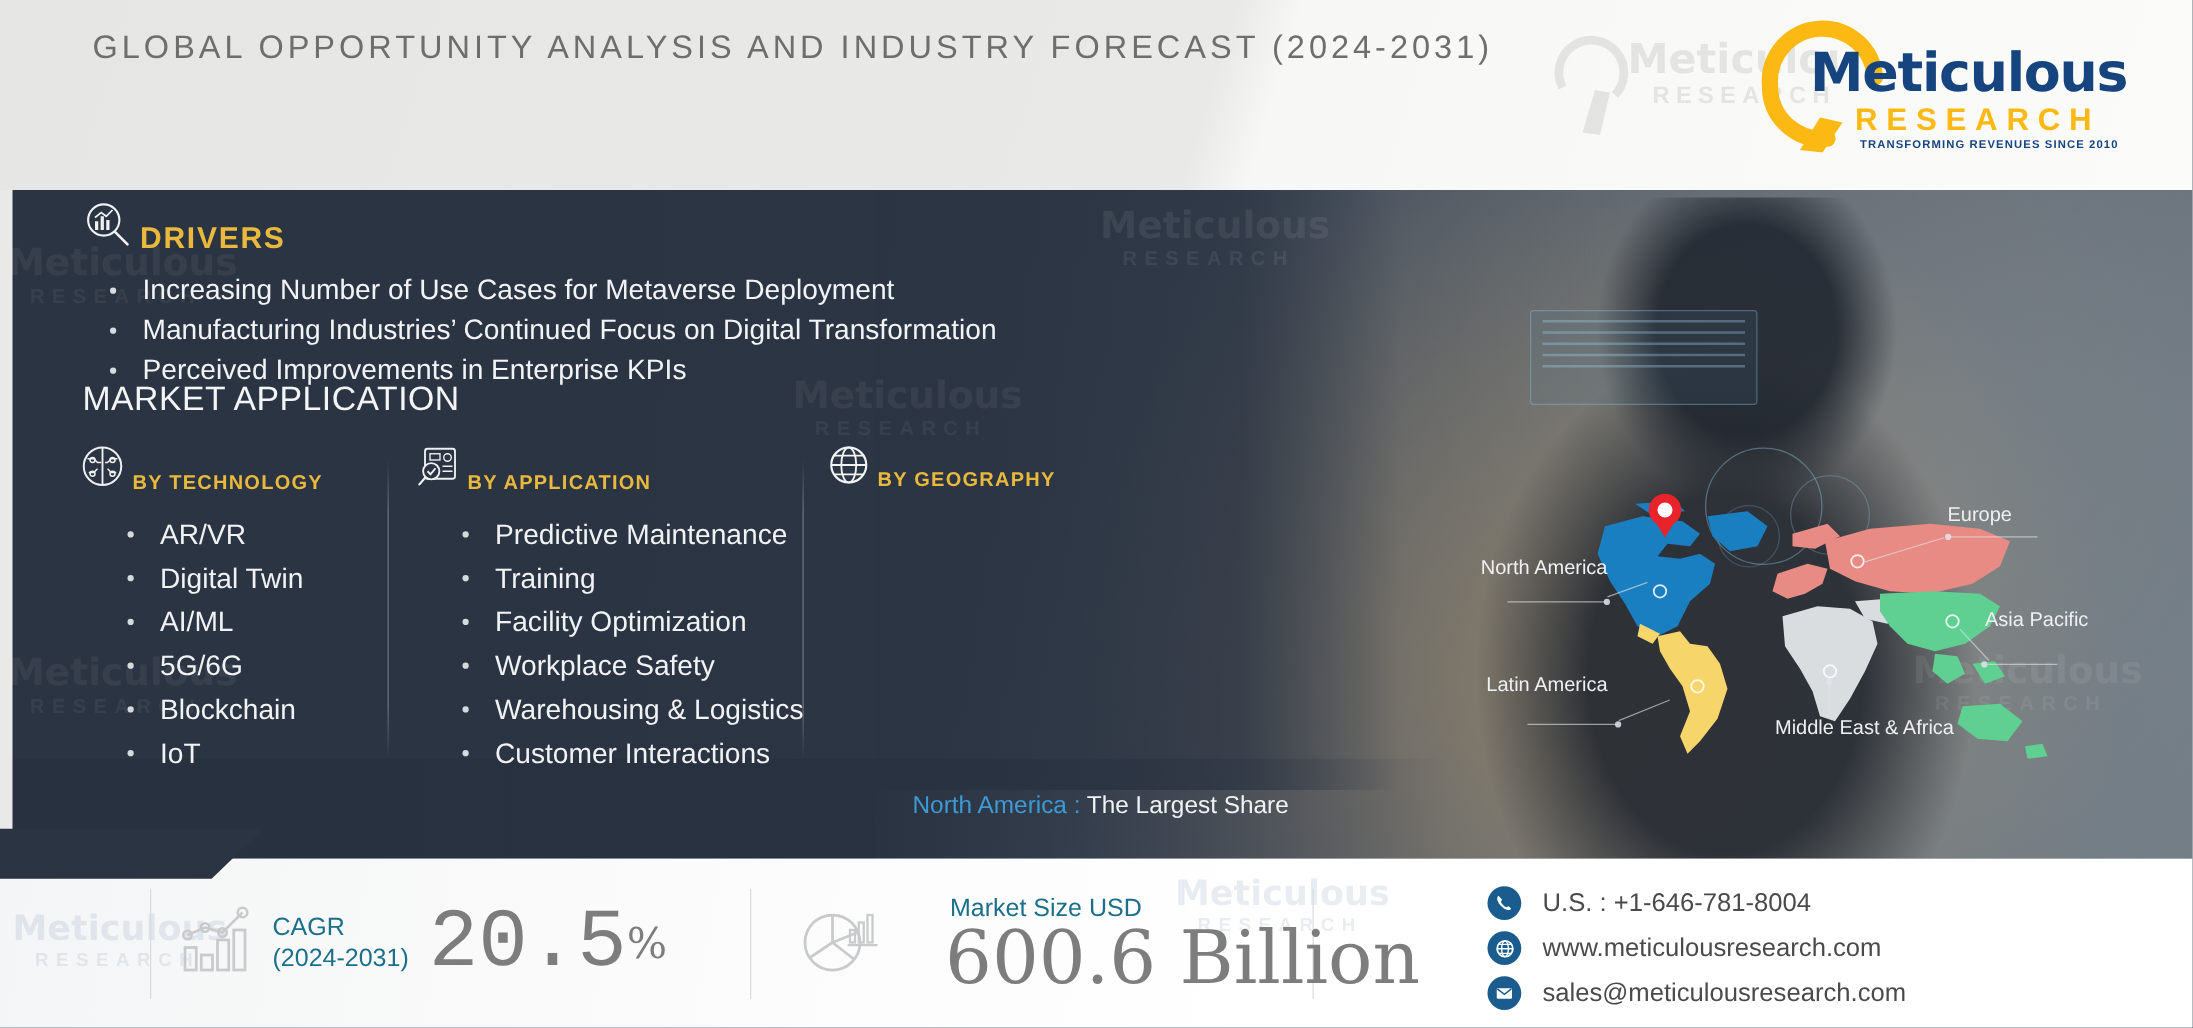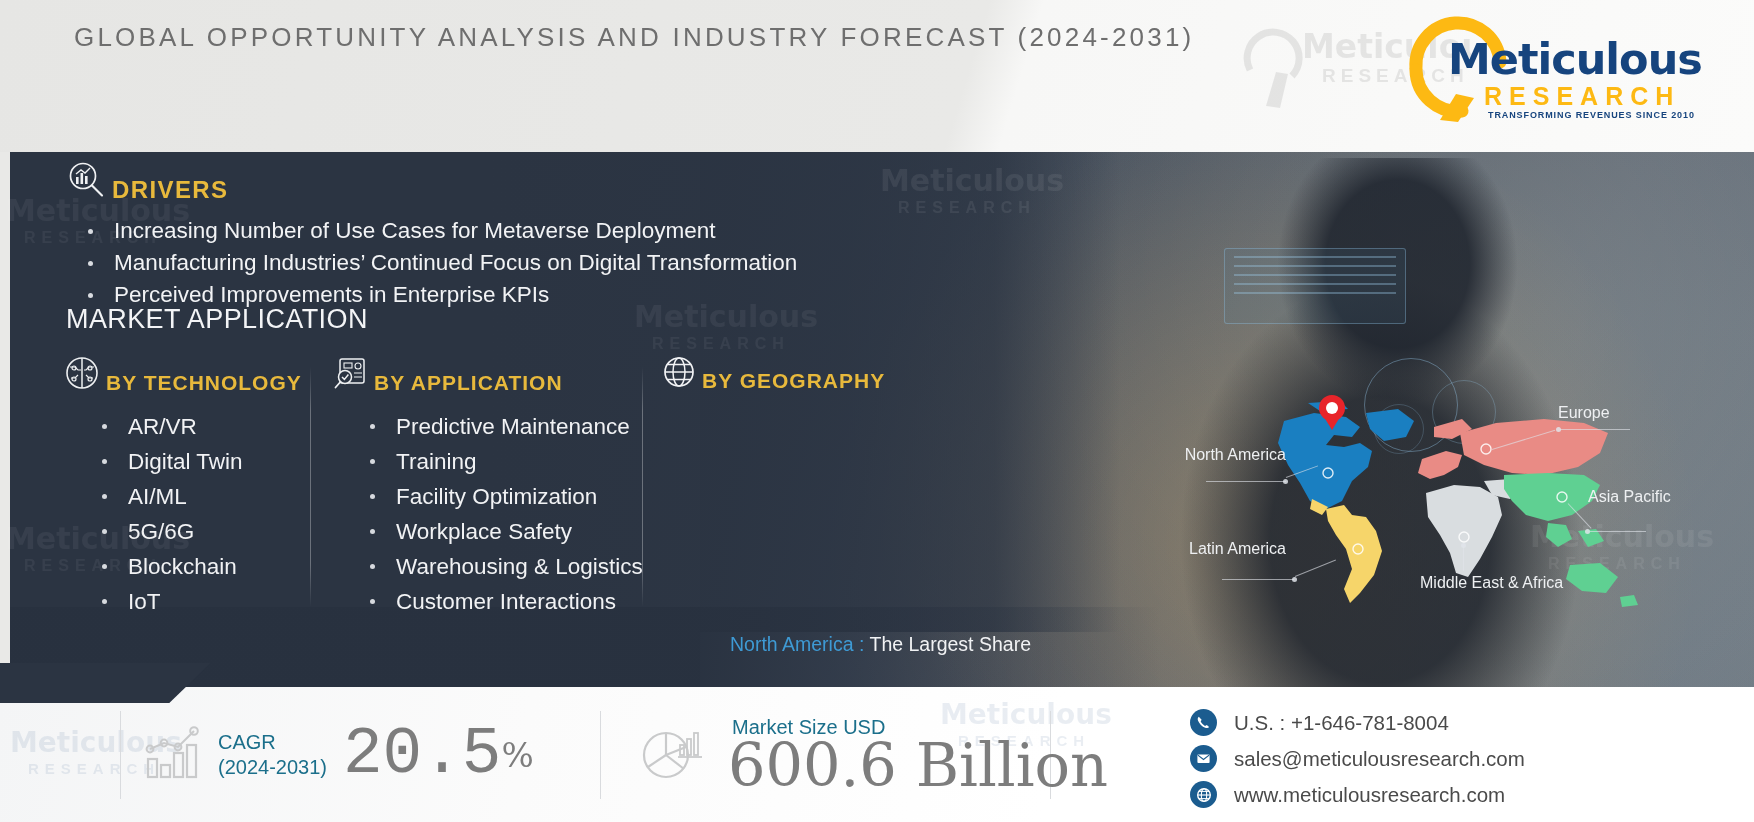--- a/index.html
+++ b/index.html
@@ -133,21 +133,21 @@
   .mktseg{
     position:absolute;left:66px;top:152px;color:#f3f4f6;
     font-size:27px;font-weight:300;letter-spacing:.4px;
   }
 
   .cols{position:absolute;left:64px;top:203px;width:1080px;}
   .col{position:absolute;top:0;}
   .col-tech{left:0;}
   .col-app{left:268px;}
   .col-geo{left:598px;}
-  .col .sec-title{font-size:21px;letter-spacing:1px;}
+  .col .sec-title{font-size:16px;letter-spacing:1px;}
   .seg-list{margin:14px 0 0 28px;padding:0;list-style:none;}
   .seg-list li{
     position:relative;color:#f1f2f4;font-size:22.5px;line-height:35px;
     padding-left:36px;white-space:nowrap;font-weight:300;
   }
   .seg-list li:before{
     content:"";position:absolute;left:10px;top:15px;width:5px;height:5px;
     border-radius:50%;background:#d6d9de;
   }
   .vdiv{
@@ -497,21 +497,21 @@
         </svg>
       </span>
       <span style="margin-right:16px;">
         <span class="stat-label" style="display:block;">CAGR</span>
         <span class="stat-label" style="display:block;">(2024-2031)</span>
       </span>
       <span class="stat-value" style="font-size:66px;font-family:Liberation Mono, monospace;">20.5</span>
       <span class="stat-value" style="font-size:34px;">%</span>
     </div>
 
-    <div class="stat" style="left:640px;top:28px;">
+    <div class="stat" style="left:640px;top:28px;gap:28px;">
       <span style="margin-right:22px;">
         <svg width="66" height="62" viewBox="0 0 66 62">
           <circle cx="26" cy="34" r="22" fill="none" stroke="#c9cacb" stroke-width="2.2"></circle>
           <line x1="26" y1="34" x2="26" y2="12" stroke="#c9cacb" stroke-width="2.2"></line>
           <line x1="26" y1="34" x2="46" y2="26" stroke="#c9cacb" stroke-width="2.2"></line>
           <line x1="26" y1="34" x2="44" y2="48" stroke="#c9cacb" stroke-width="2.2"></line>
           <line x1="26" y1="34" x2="8" y2="46" stroke="#c9cacb" stroke-width="2.2"></line>
           <rect x="40" y="24" width="4" height="10" fill="none" stroke="#c9cacb" stroke-width="1.8"></rect>
           <rect x="47" y="18" width="4" height="16" fill="none" stroke="#c9cacb" stroke-width="1.8"></rect>
           <rect x="54" y="12" width="4" height="22" fill="none" stroke="#c9cacb" stroke-width="1.8"></rect>
@@ -528,33 +528,33 @@
       <div class="contact-row">
         <span class="c-icon">
           <svg width="15" height="15" viewBox="0 0 16 16">
               <path d="M3 1.8 C2 2.6 1.4 4 2.2 6 C3.3 8.9 6.6 12.4 9.8 13.6 C11.7 14.3 13.2 13.7 13.9 12.7 L11.6 10.6 L9.6 11.6 C8 10.8 5.8 8.6 5 7 L6 5 Z" fill="#fff"></path>
             </svg>
         </span>
         <span class="c-text">U.S. : +1-646-781-8004</span>
       </div>
       <div class="contact-row">
         <span class="c-icon">
-          <svg width="15" height="15" viewBox="0 0 16 16">
-              <rect x="1.5" y="3.8" width="13" height="9" rx="1" fill="#fff"></rect>
-              <path d="M2 4.4 L8 9 L14 4.4" fill="none" stroke="#1b5c8f" stroke-width="1.3"></path>
-            </svg>
-        </span>
-        <span class="c-text">sales@meticulousresearch.com</span>
-      </div>
-      <div class="contact-row">
-        <span class="c-icon">
           <svg width="16" height="16" viewBox="0 0 16 16">
             <circle cx="8" cy="8" r="6.3" fill="none" stroke="#fff" stroke-width="1.4"></circle>
             <ellipse cx="8" cy="8" rx="2.7" ry="6.3" fill="none" stroke="#fff" stroke-width="1.1"></ellipse>
             <line x1="1.7" y1="8" x2="14.3" y2="8" stroke="#fff" stroke-width="1.1"></line>
             <path d="M3 4.4 h10 M3 11.6 h10" stroke="#fff" stroke-width="1"></path>
           </svg>
         </span>
         <span class="c-text">www.meticulousresearch.com</span>
       </div>
+      <div class="contact-row">
+        <span class="c-icon">
+          <svg width="15" height="15" viewBox="0 0 16 16">
+              <rect x="1.5" y="3.8" width="13" height="9" rx="1" fill="#fff"></rect>
+              <path d="M2 4.4 L8 9 L14 4.4" fill="none" stroke="#1b5c8f" stroke-width="1.3"></path>
+            </svg>
+        </span>
+        <span class="c-text">sales@meticulousresearch.com</span>
+      </div>
     </div>
   </div>
 </div>
 
 </body></html>

